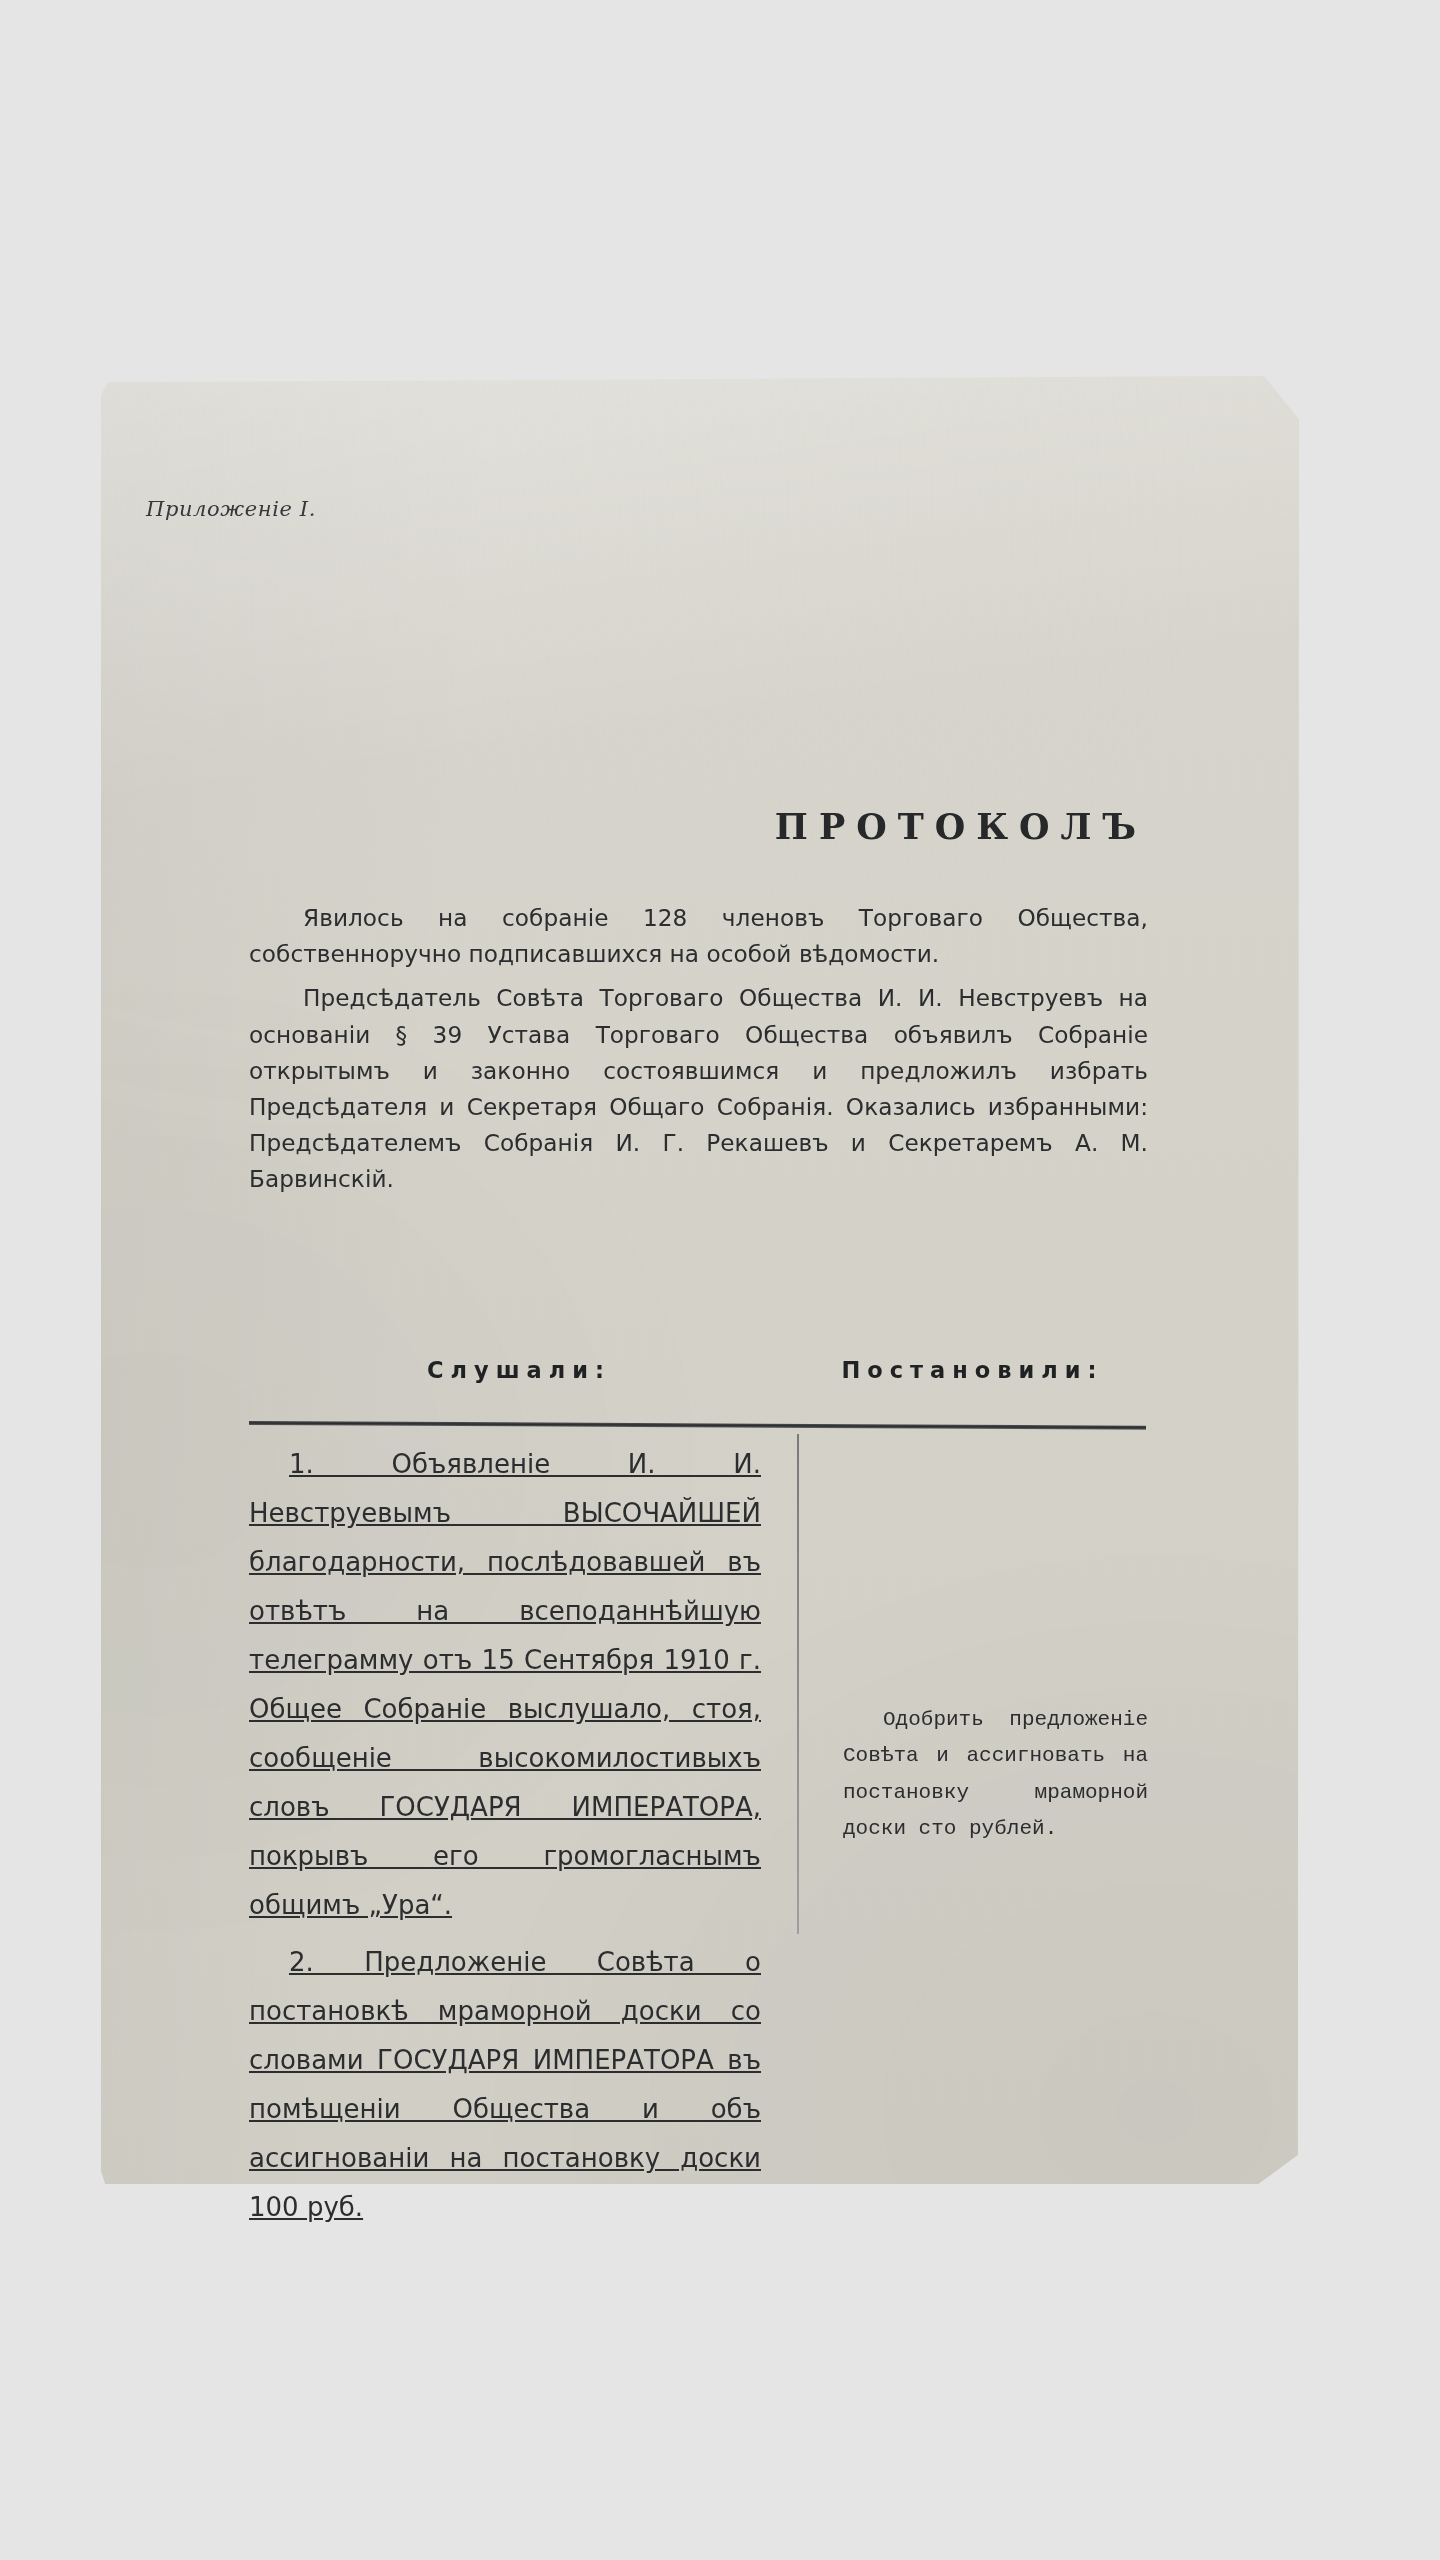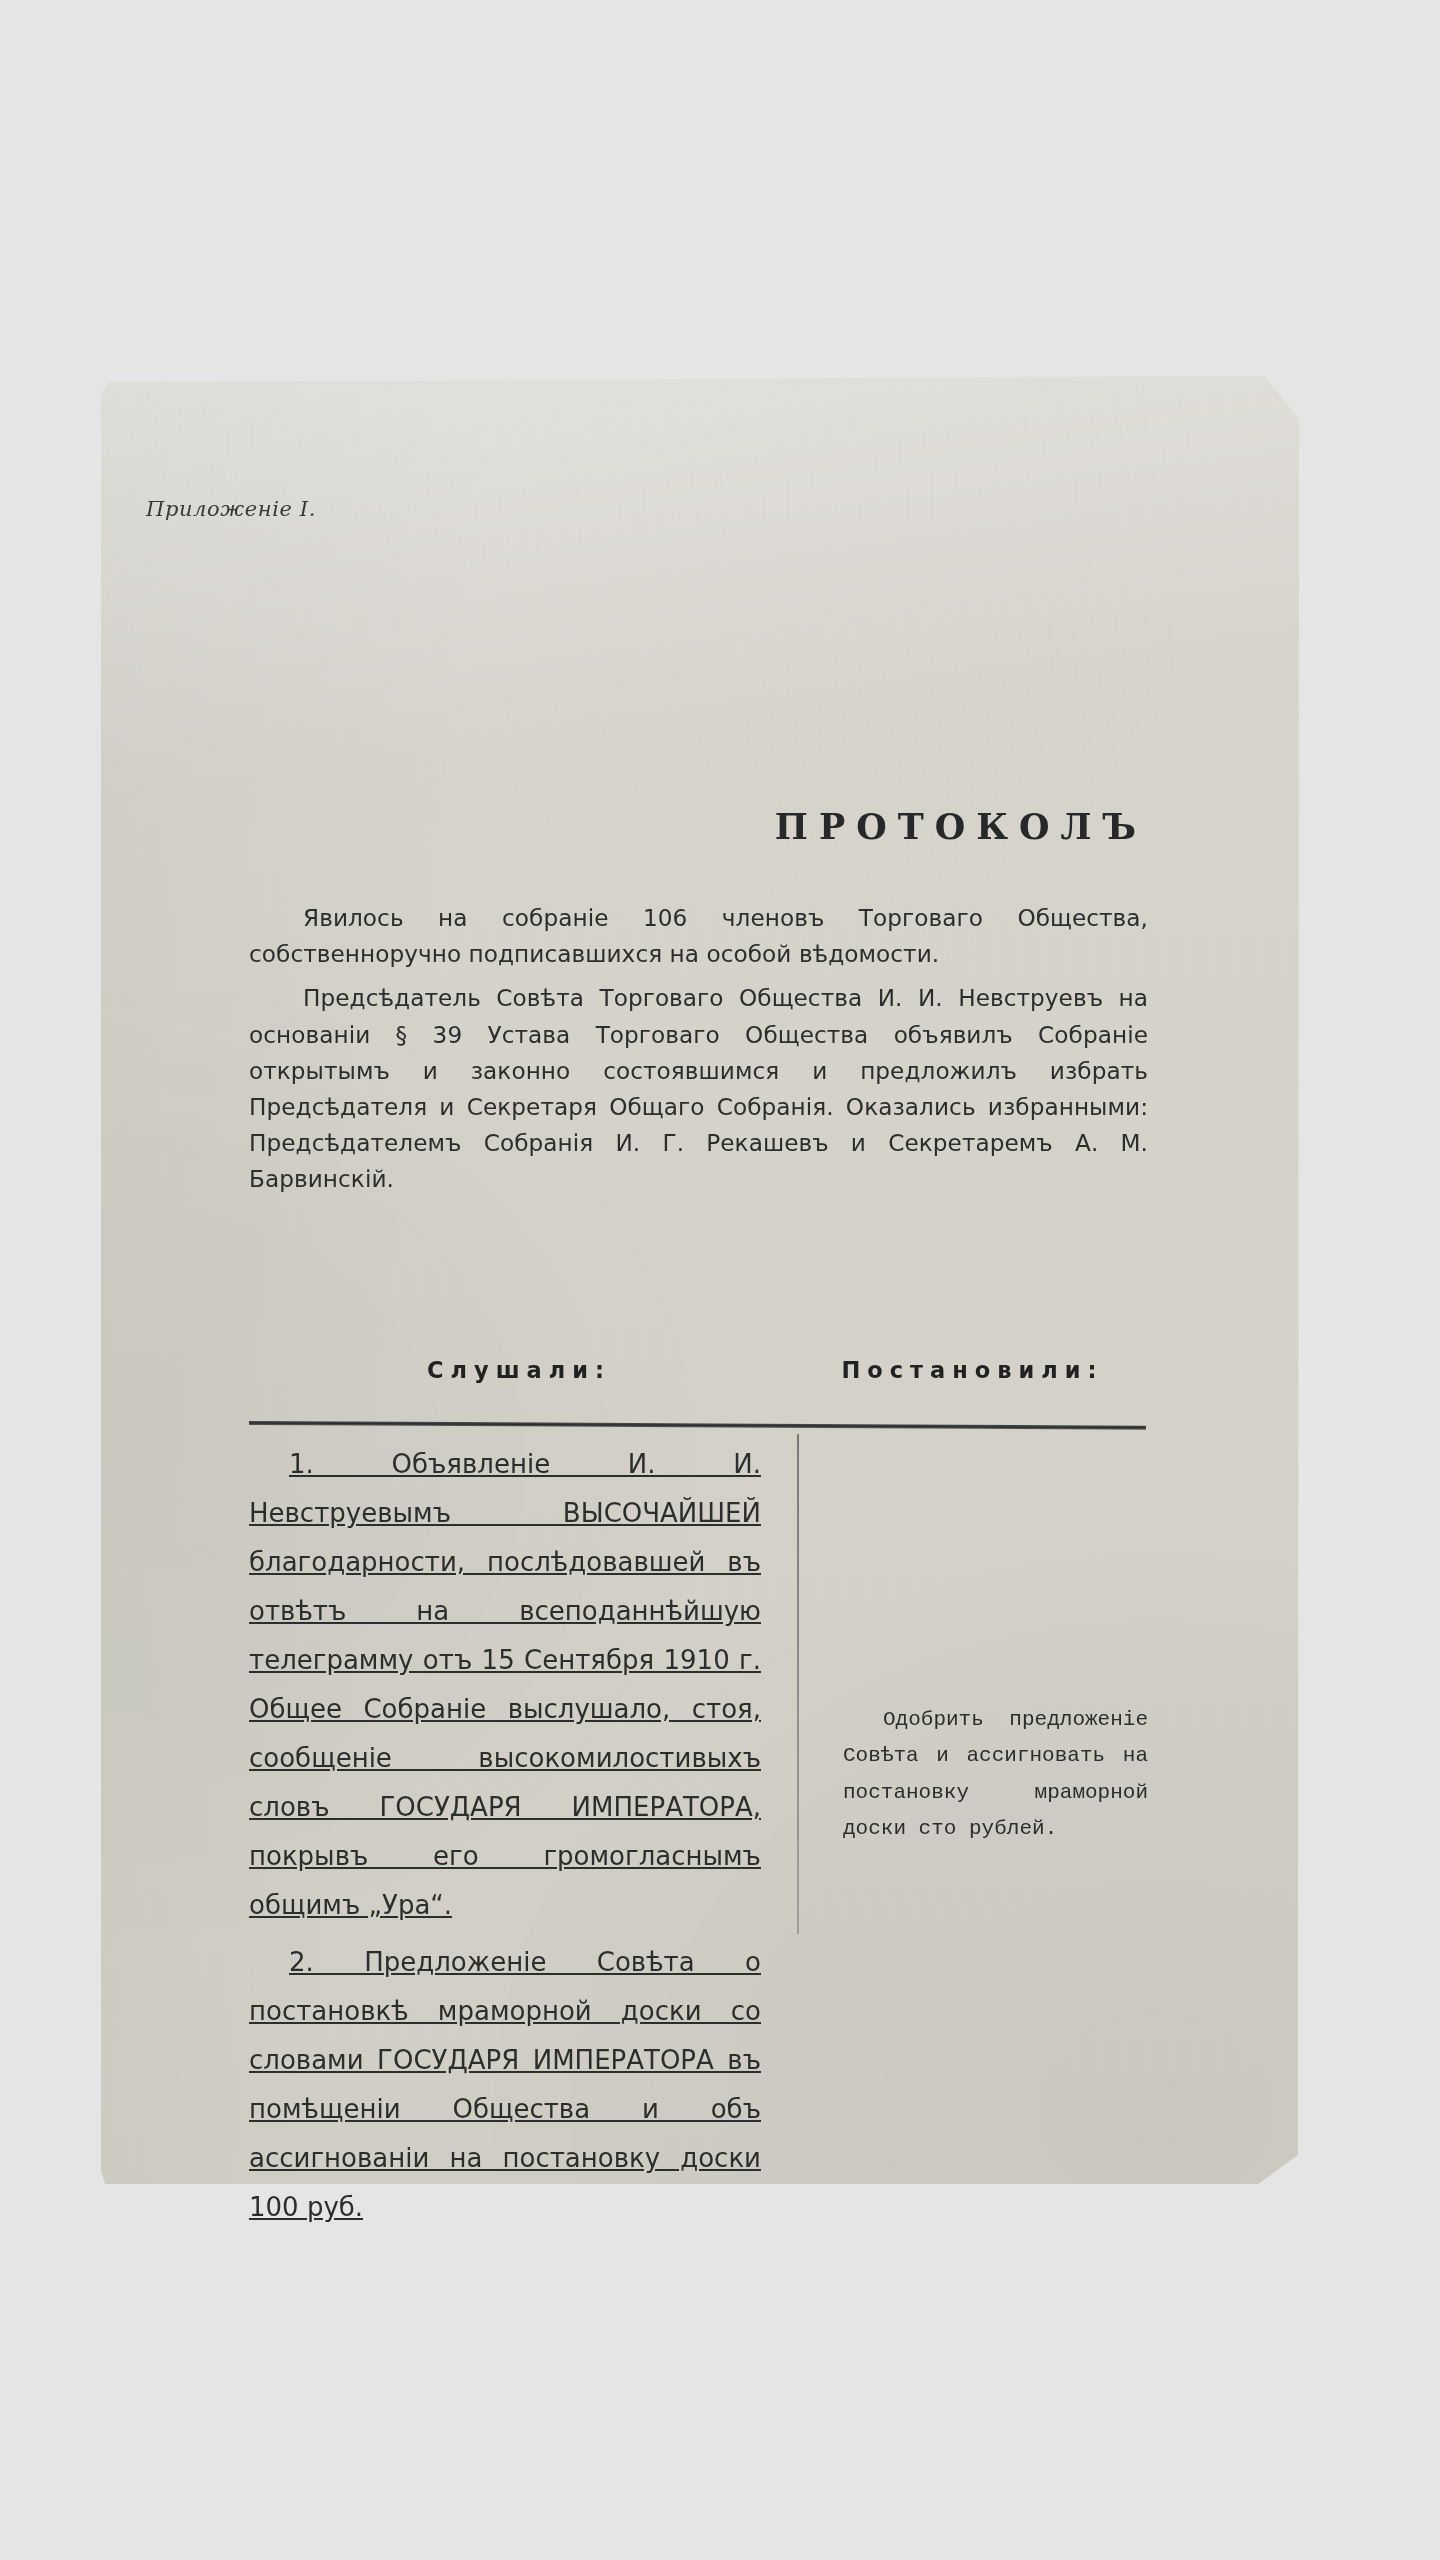--- a/index.html
+++ b/index.html
@@ -220,21 +220,21 @@
   <div id="paper-sheet">
     <div id="paper-grain"></div>
     <div id="paper-grain-2"></div>
   </div>
 
   <div id="appendix-label">Приложеніе I.</div>
 
   <div id="doc-title">ПРОТОКОЛЪ</div>
 
   <div id="intro-block">
-    <p class="para flow indent">Явилось на собраніе 106 членовъ Торговаго Общества, собственноручно подписавшихся на особой вѣдомости.</p>
+    <p class="para flow indent">Явилось на собраніе 128 членовъ Торговаго Общества, собственноручно подписавшихся на особой вѣдомости.</p>
     <p class="para flow indent">Предсѣдатель Совѣта Торговаго Общества И. И. Невструевъ на основаніи § 39 Устава Торговаго Общества объявилъ Собраніе открытымъ и законно состоявшимся и предложилъ избрать Предсѣдателя и Секретаря Общаго Собранія. Оказались избранными: Предсѣдателемъ Собранія И. Г. Рекашевъ и Секретаремъ А. М. Барвинскій.</p>
   </div>
 
   <div id="minutes-head">
     <div class="col-head" id="head-left">Слушали:</div>
     <div class="col-head" id="head-right">Постановили:</div>
   </div>
 
   <div id="minutes-rule"></div>
   <div id="minutes-divider"></div>

